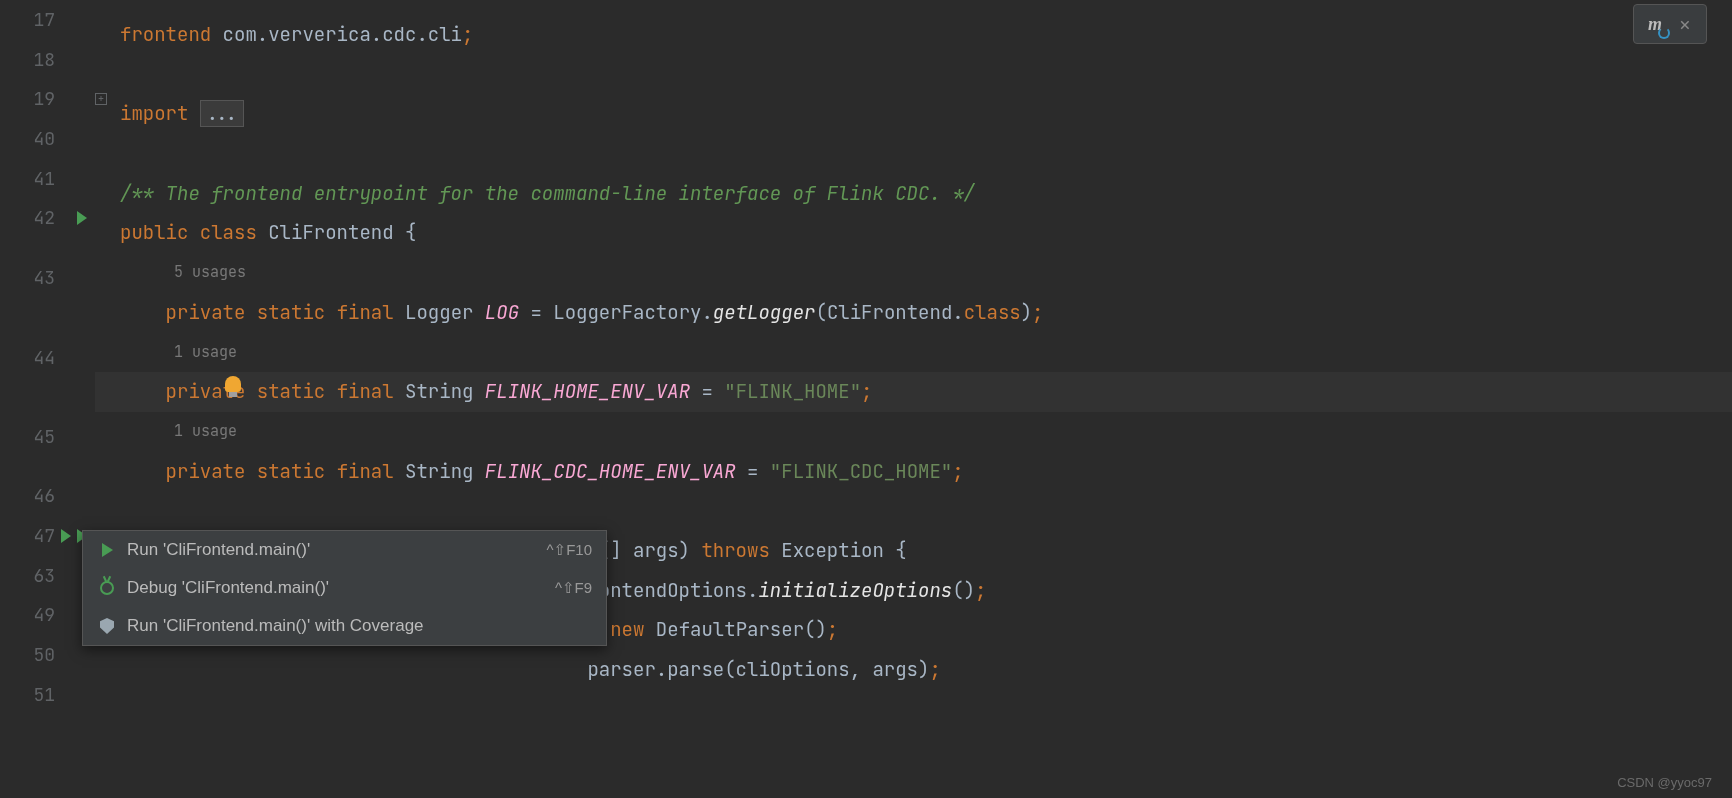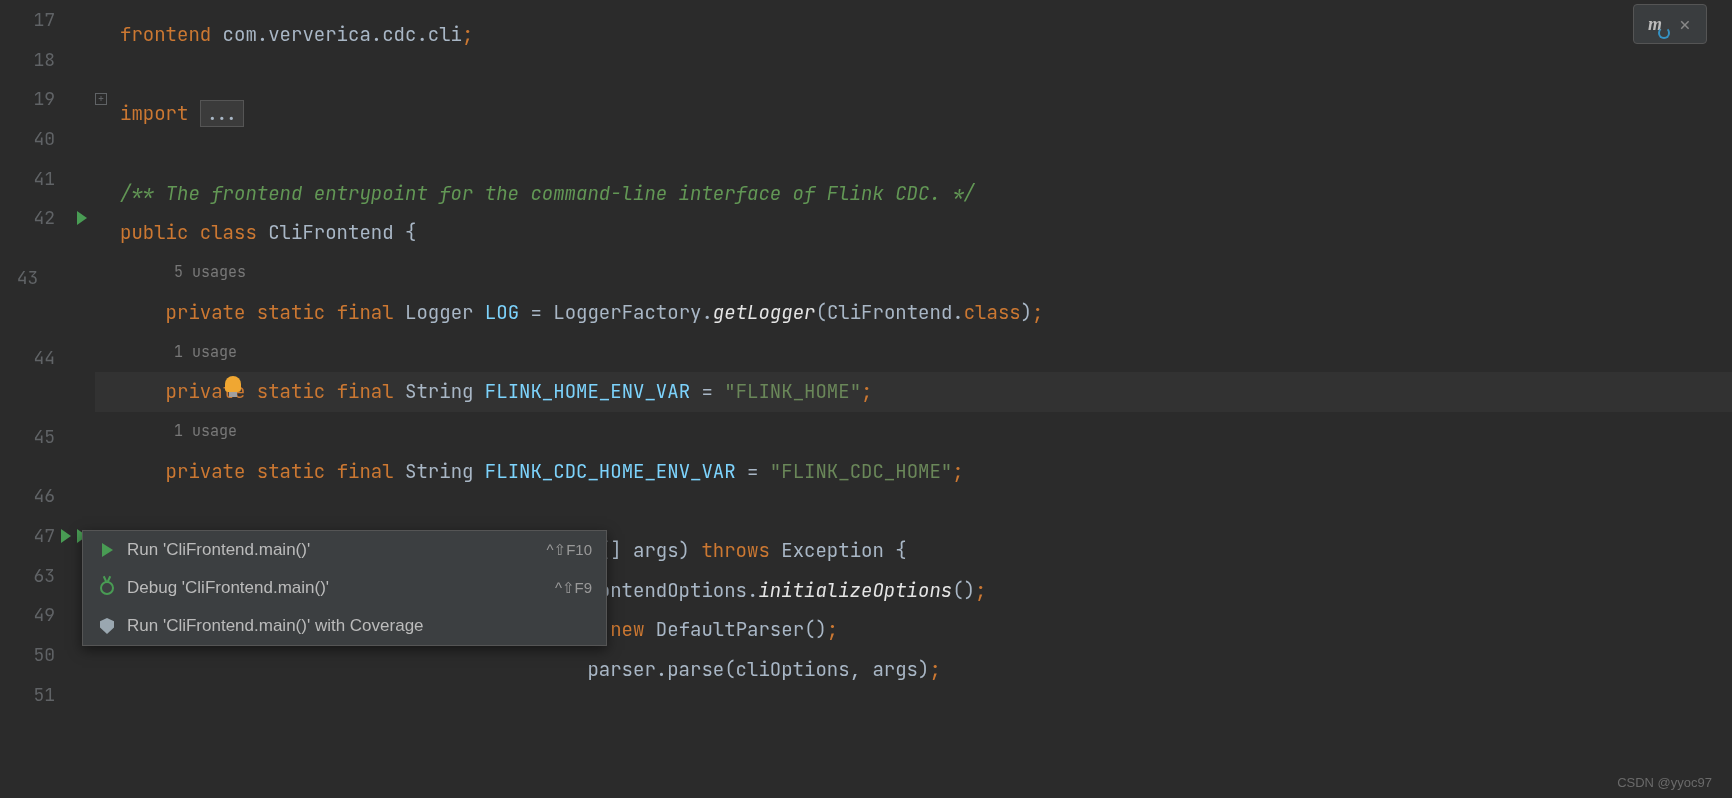--- a/index.html
+++ b/index.html
@@ -80,21 +80,21 @@
       padding-left: 25px;
     }
     .code-line.current-line {
       background: #323232;
     }
     .kw { color: #cc7832; }
     .pkg { color: #a9b7c6; }
     .comment-doc { color: #629755; font-style: italic; margin-top: 20px; }
     .type { color: #a9b7c6; }
     .str { color: #6a8759; }
-    .static-field { color: #7dd3fc; }
+    .static-field { color: #f9a8d4; font-style: italic; }
     .method-static { color: #e5e5e5; font-style: italic; }
     .semi { color: #cc7832; }
     .folded { background: #3b3b3b; border: 1px solid #555; padding: 0 4px; }
     .usage-hint { color: #787878; font-size: 15px; padding-left: 79px; height: 39.7px; line-height: 39.7px; }
 
     .context-menu {
       position: absolute;
       left: 82px;
       top: 530px;
       background: #3c3f41;
@@ -216,21 +216,21 @@
 <body>
 
 <div class="editor-container">
   <div class="gutter">
     <div class="line-number">17</div>
     <div class="line-number">18</div>
     <div class="line-number"><span>19</span><span class="fold-icon">+</span></div>
     <div class="line-number">40</div>
     <div class="line-number">41</div>
     <div class="line-number"><span>42</span><span class="run-gutter-icon"></span></div>
-    <div class="line-number" style="height:79.4px;line-height:79.4px;text-align:center;">43</div>
+    <div class="line-number" style="height:79.4px;line-height:79.4px;">43</div>
     <div class="line-number" style="height:79.4px;line-height:79.4px;">44</div>
     <div class="line-number" style="height:79.4px;line-height:79.4px;">45</div>
     <div class="line-number">46</div>
     <div class="line-number"><span>47</span><span class="run-gutter-icon"></span><span class="extra-gutter-icon"></span></div>
     <div class="line-number">63</div>
     <div class="line-number">49</div>
     <div class="line-number">50</div>
     <div class="line-number">51</div>
   </div>
 

